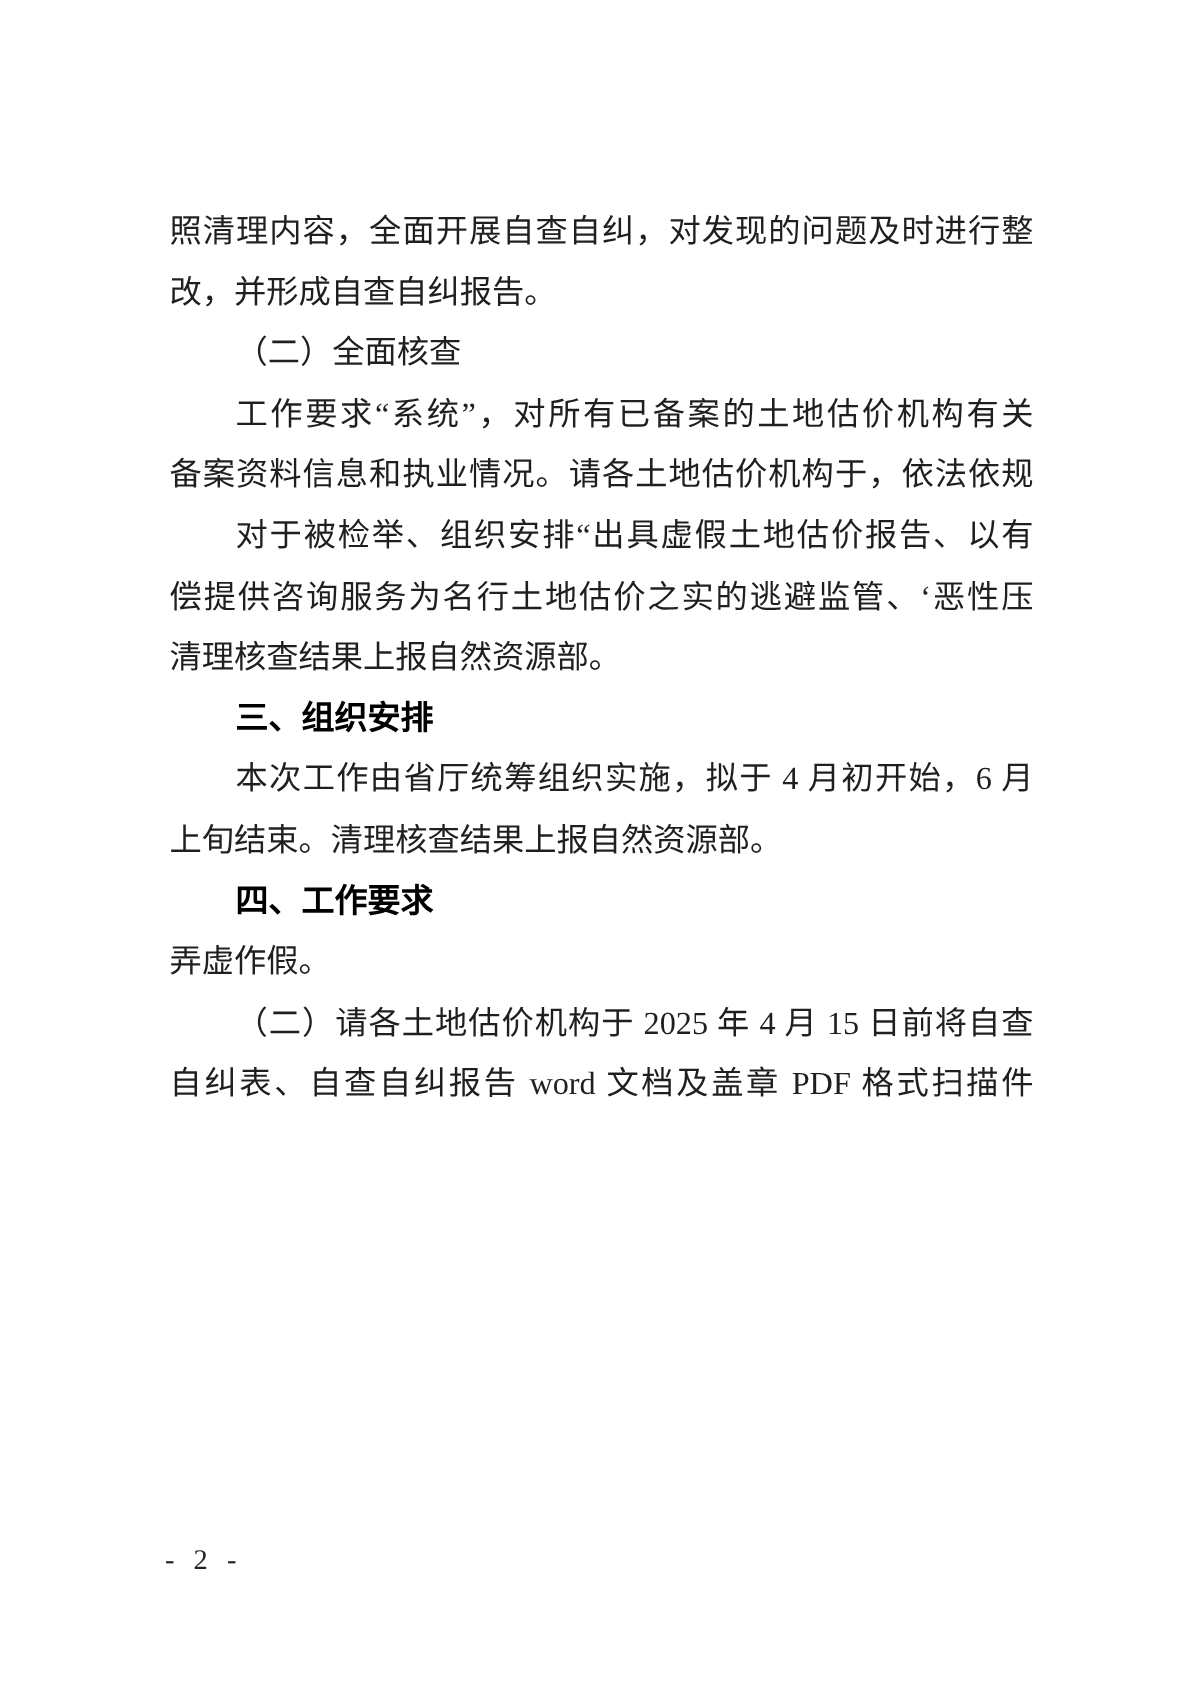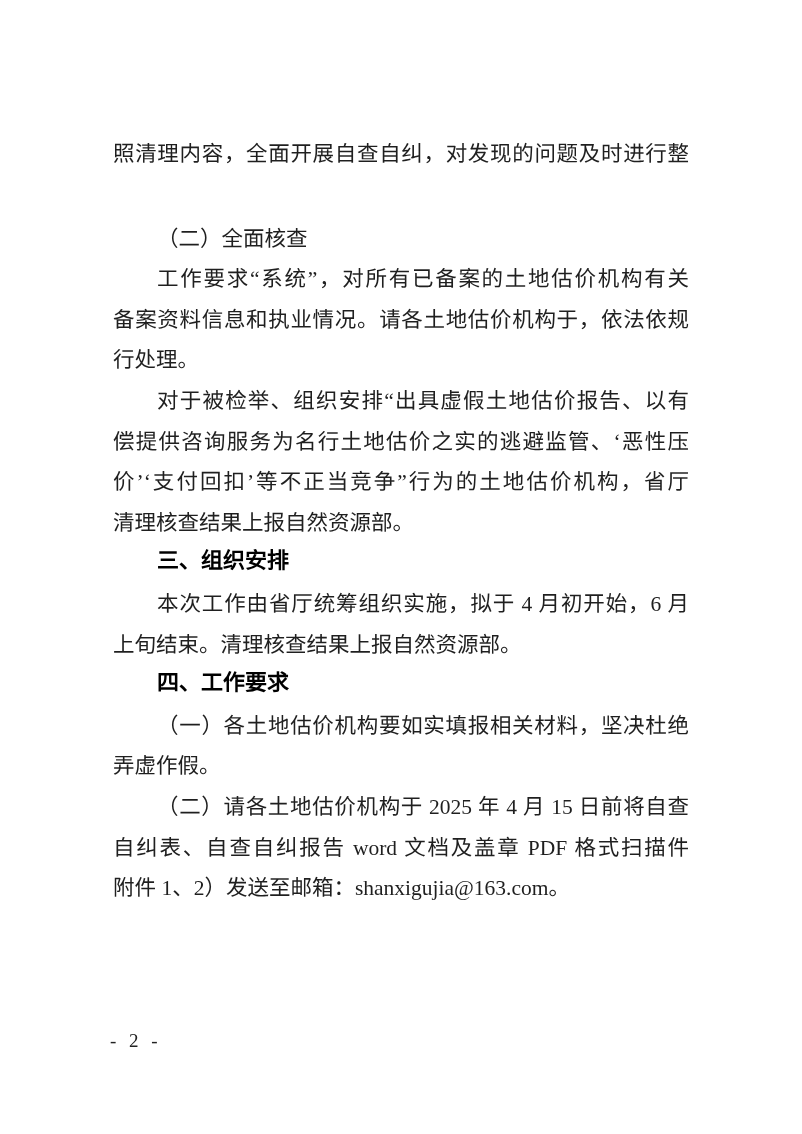--- a/index.html
+++ b/index.html
@@ -31,61 +31,57 @@
   }
   .line.just {
     text-align: justify;
     text-align-last: justify;
     text-justify: inter-character;
   }
   .line.indent {
     text-indent: 44px;
   }
   .line.h2 {
-    font-family: Liberation Mono, monospace;
+    font-family: Liberation Serif, serif;
     font-weight: 700;
     font-size: 22px;
     color: #000000;
   }
   .line.sub {
     font-family: "Liberation Serif", "DejaVu Serif", serif;
     color: #1f1f1f;
-    margin-top: 44px;
   }
   .page-num {
     position: absolute;
     left: 110px;
     top: 1029px;
     height: 24px;
     line-height: 24px;
     font-family: "Liberation Serif", "DejaVu Serif", serif;
     font-size: 19px;
     color: #222222;
     letter-spacing: 2px;
     word-spacing: 4px;
   }
 </style>
 </head>
 <body>
 
 <div class="page">
   <div class="doc-body">
       <div class="line body just">照清理内容，全面开展自查自纠，对发现的问题及时进行整</div>
+      <div class="line body">改，并形成自查自纠报告。</div>
       <div class="line sub indent">（二）全面核查</div>
       <div class="line body indent just">工作要求“系统”，对所有已备案的土地估价机构有关</div>
       <div class="line body just">备案资料信息和执业情况。请各土地估价机构于，依法依规进</div>
-      <div class="line body">行处理。</div>
       <div class="line body indent just">对于被检举、组织安排“出具虚假土地估价报告、以有</div>
       <div class="line body just">偿提供咨询服务为名行土地估价之实的逃避监管、‘恶性压</div>
-      <div class="line body just">价’‘支付回扣’等不正当竞争”行为的土地估价机构，省厅</div>
       <div class="line body">清理核查结果上报自然资源部。</div>
       <div class="line h2 indent">三、组织安排</div>
       <div class="line body indent just">本次工作由省厅统筹组织实施，拟于 4 月初开始，6 月</div>
       <div class="line body">上旬结束。清理核查结果上报自然资源部。</div>
       <div class="line h2 indent">四、工作要求</div>
-      <div class="line body indent just">（一）各土地估价机构要如实填报相关材料，坚决杜绝</div>
       <div class="line body">弄虚作假。</div>
       <div class="line body indent just">（二）请各土地估价机构于 2025 年 4 月 15 日前将自查</div>
       <div class="line body just">自纠表、自查自纠报告 word 文档及盖章 PDF 格式扫描件（见</div>
-      <div class="line body">附件 1、2）发送至邮箱：shanxigujia@163.com。</div>
     </div>
   <div class="page-num">- 2 -</div>
 </div>
 
 </body></html>

